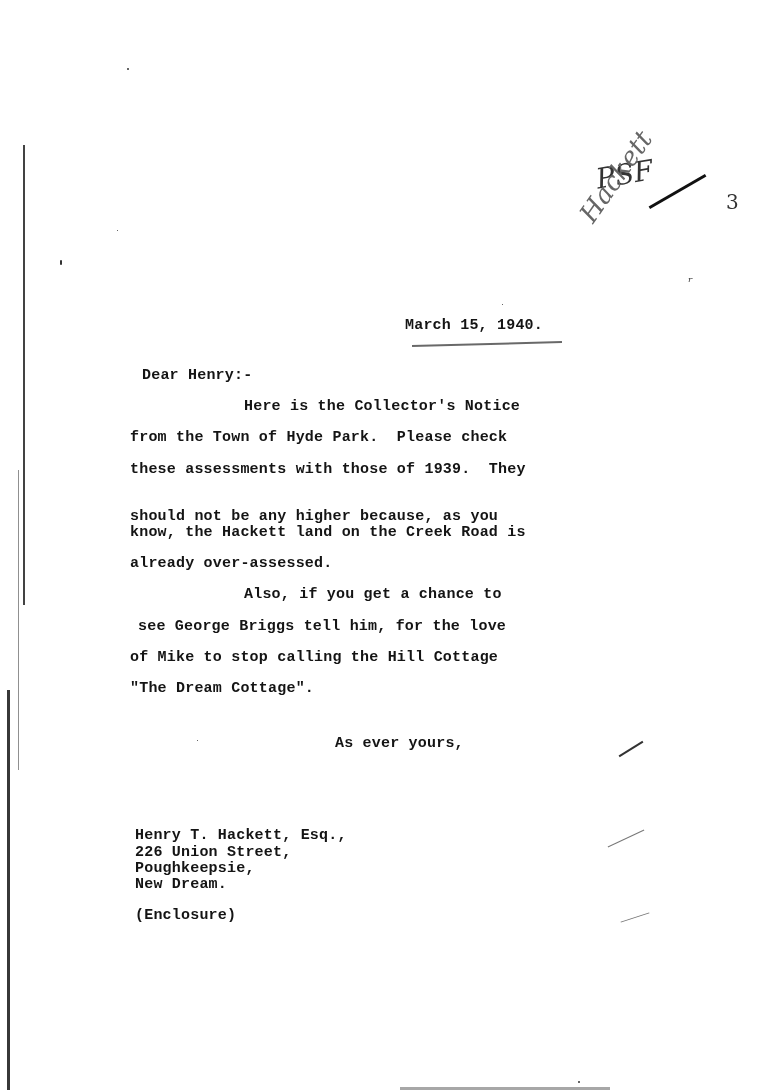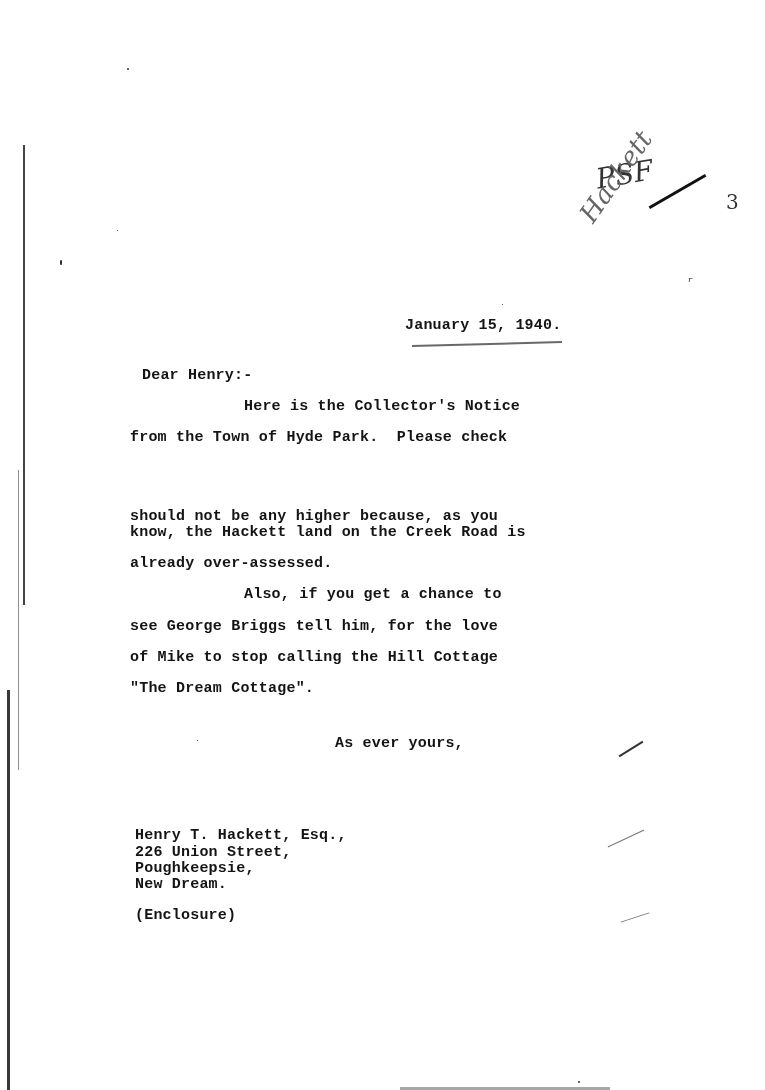--- a/index.html
+++ b/index.html
@@ -67,33 +67,34 @@
   <div class="speck" style="left:197px; top:740px; width:1px; height:1px;"></div>
   <div class="speck" style="left:502px; top:304px; width:1px; height:1px;"></div>
   <div class="speck" style="left:578px; top:1081px; width:2px; height:2px;"></div>
 
   <div class="hand" style="left:596px; top:158px; font-size:28px; transform:rotate(-10deg);">PSF</div>
   <div class="hand" style="left:598px; top:198px; font-size:26px; transform:rotate(-55deg); transform-origin:left bottom; color:#666;">Hackett</div>
   <div style="position:absolute; left:645px; top:190px; width:65px; height:3px; background:#111; transform:rotate(-30deg);"></div>
   <div class="hand" style="left:726px; top:190px; font-size:20px; font-style:normal;">3</div>
   <div class="hand" style="left:688px; top:274px; font-size:14px;">ʳ</div>
 
-  <div class="typed" style="left:405px; top:318px;">January 15, 1940.</div>
+  <div class="typed" style="left:405px; top:318px;">March 15, 1940.</div>
   <div style="position:absolute; left:412px; top:343px; width:150px; height:2px; background:#444; transform:rotate(-1.5deg); opacity:0.8;"></div>
 
   <div class="typed body-line" style="top:368px;margin-left:12px;">Dear Henry:-</div>
 
   <div class="typed indent" style="top:399px;">Here is the Collector's Notice</div>
   <div class="typed body-line" style="top:430px;">from the Town of Hyde Park.  Please check</div>
+  <div class="typed body-line" style="top:462px;">these assessments with those of 1939.  They</div>
   <div class="typed body-line" style="top:509px;">should not be any higher because, as you</div>
   <div class="typed body-line" style="top:525px;">know, the Hackett land on the Creek Road is</div>
   <div class="typed body-line" style="top:556px;font-family:Liberation Mono, monospace;">already over-assessed.</div>
 
   <div class="typed indent" style="top:587px;">Also, if you get a chance to</div>
-  <div class="typed body-line" style="top:619px;">see George Briggs tell him, for the love</div>
+  <div class="typed body-line" style="top:619px;margin-left:8px;">see George Briggs tell him, for the love</div>
   <div class="typed body-line" style="top:650px;">of Mike to stop calling the Hill Cottage</div>
   <div class="typed body-line" style="top:681px;">"The Dream Cottage".</div>
 
   <div class="typed" style="left:335px; top:736px;">As ever yours,</div>
 
   <div style="position:absolute; left:617px; top:748px; width:28px; height:2px; background:#333; transform:rotate(-32deg);"></div>
   <div style="position:absolute; left:606px; top:838px; width:40px; height:1px; background:#777; transform:rotate(-25deg);"></div>
   <div style="position:absolute; left:620px; top:917px; width:30px; height:1px; background:#777; transform:rotate(-18deg);"></div>
 
   <div class="typed" style="left:135px; top:828px;">Henry T. Hackett, Esq.,</div>

